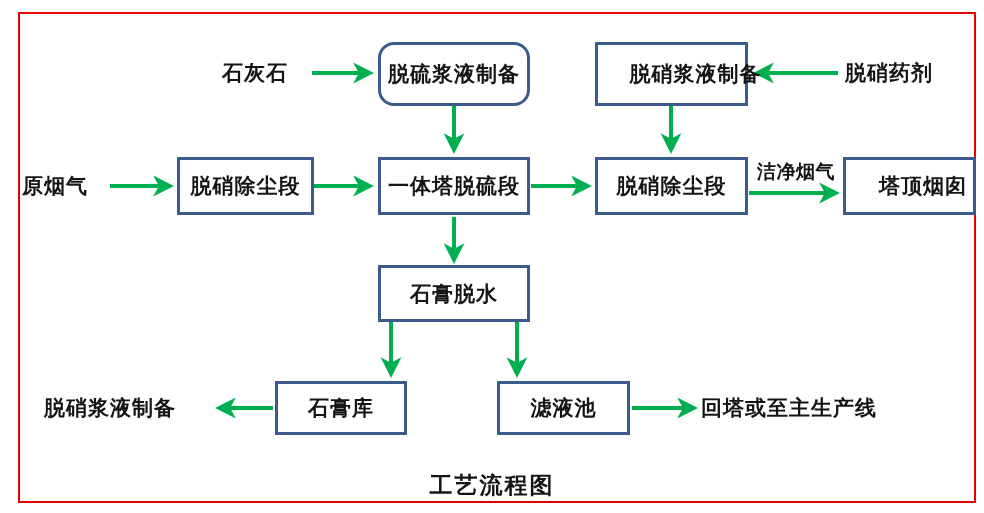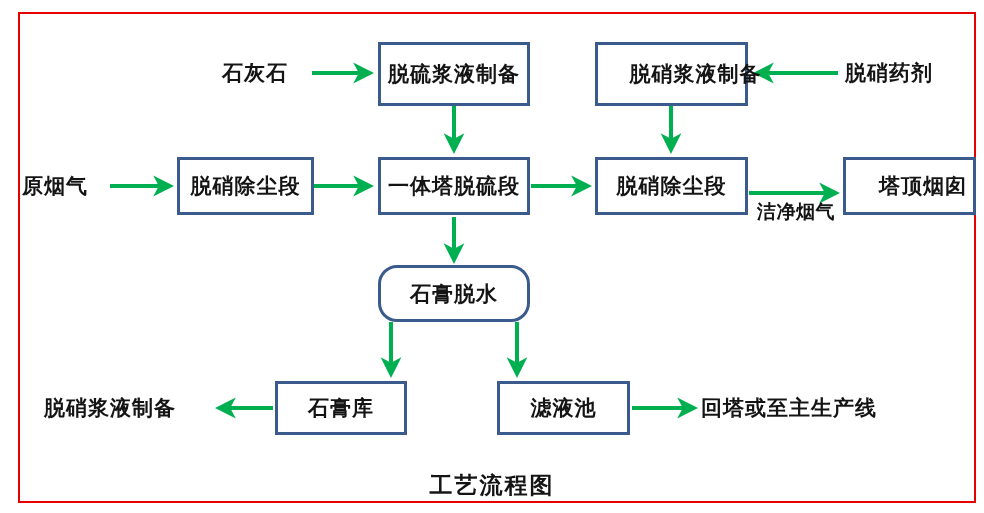--- a/index.html
+++ b/index.html
@@ -49,21 +49,20 @@
     display: flex;
     align-items: center;
   }
   .edgelabel {
     position: absolute;
     color: #141414;
     font-weight: 700;
     font-size: 19px;
     letter-spacing: 0.5px;
     white-space: nowrap;
-    margin-top: 40px;
   }
   #title {
     position: absolute;
     left: 0;
     top: 470px;
     width: 984px;
     text-align: center;
     font-size: 23px;
     font-weight: 700;
     color: #141414;
@@ -117,21 +116,21 @@
 
     <line class="arrowline" x1="391" y1="322" x2="391" y2="374" marker-end="url(#ah)"></line>
 
     <line class="arrowline" x1="517" y1="322" x2="517" y2="374" marker-end="url(#ah)"></line>
 
     <line class="arrowline" x1="273" y1="408" x2="219" y2="408" marker-end="url(#ah)"></line>
 
     <line class="arrowline" x1="632" y1="408" x2="694" y2="408" marker-end="url(#ah)"></line>
   </svg>
 
-  <div class="node" style="left:378px; top:42px; width:152px; height:64px;">
+  <div class="node" style="left:378px; top:42px; width:152px; height:64px;border-radius:16px;">
     <span>脱硫浆液制备</span>
   </div>
 
   <div class="node" style="left:595px; top:42px; width:153px; height:64px;padding-left:48px;">
     <span>脱硝浆液制备</span>
   </div>
 
   <div class="node" style="left:177px; top:157px; width:137px; height:58px;">
     <span>脱硝除尘段</span>
   </div>
@@ -141,21 +140,21 @@
   </div>
 
   <div class="node" style="left:595px; top:157px; width:153px; height:58px;">
     <span>脱硝除尘段</span>
   </div>
 
   <div class="node" style="left:843px; top:157px; width:133px; height:58px;padding-left:27px;">
     <span>塔顶烟囱</span>
   </div>
 
-  <div class="node" style="left:378px; top:265px; width:152px; height:57px;border-radius:19px;">
+  <div class="node" style="left:378px; top:265px; width:152px; height:57px;">
     <span>石膏脱水</span>
   </div>
 
   <div class="node" style="left:275px; top:381px; width:132px; height:54px;">
     <span>石膏库</span>
   </div>
 
   <div class="node" style="left:497px; top:381px; width:133px; height:54px;">
     <span>滤液池</span>
   </div>

